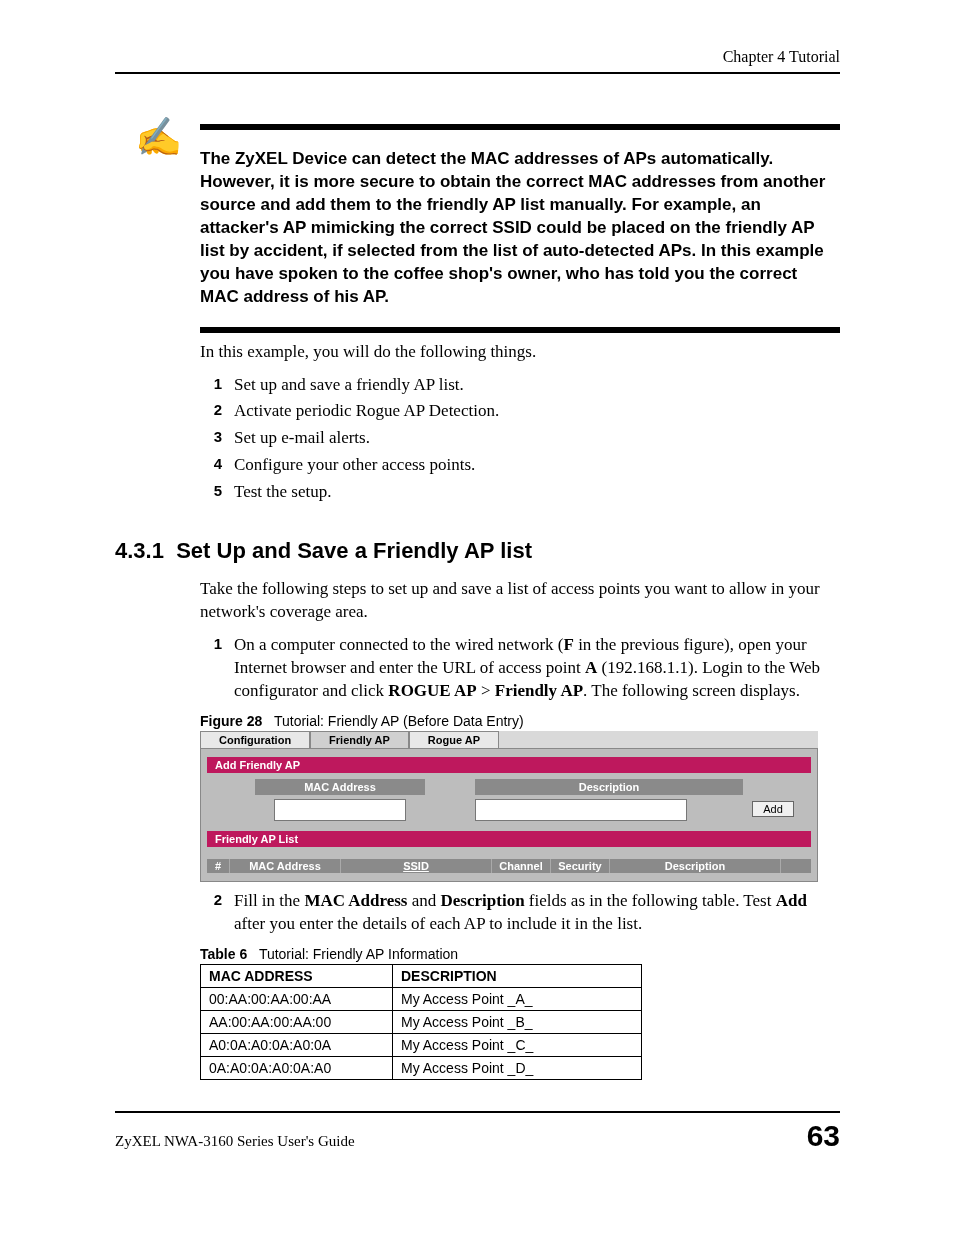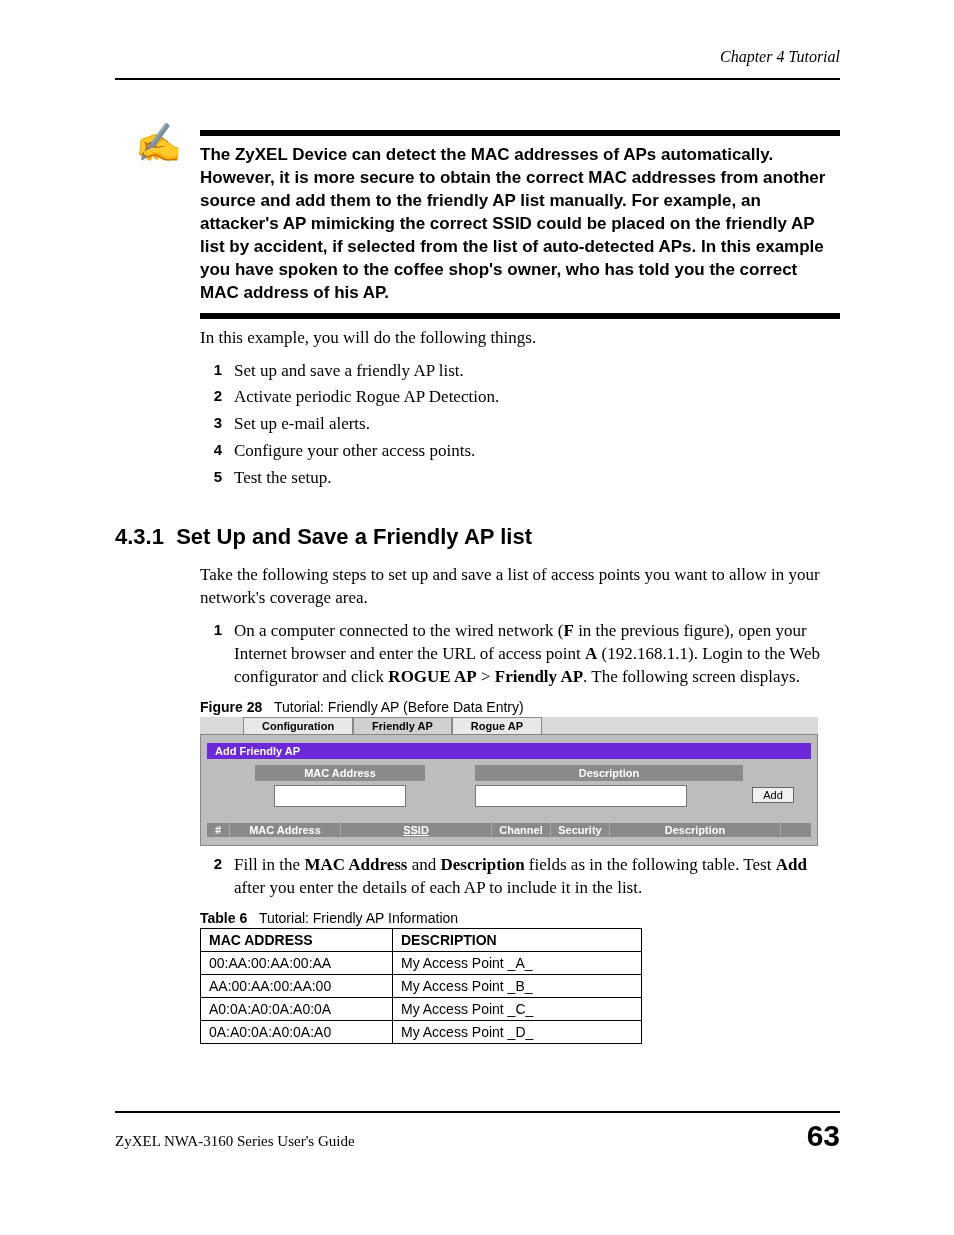--- a/index.html
+++ b/index.html
@@ -15,22 +15,21 @@
   }
   .page {
     position: absolute;
     left: 115px;
     top: 48px;
     width: 725px;
   }
   .running-head {
     text-align: right;
     font-size: 16px;
-    margin-bottom: 12px;
-    font-style: italic;
+    margin-bottom: 6px;
   }
   .hr-top {
     border: none;
     border-top: 2px solid #000;
     margin: 0 0 50px 0;
   }
   .callout {
     position: relative;
     margin-left: 85px;
     width: 640px;
@@ -38,21 +37,21 @@
   .callout-rule {
     border: none;
     border-top: 6px solid #000;
     margin: 0;
   }
   .callout-text {
     font-family: Arial, Helvetica, sans-serif;
     font-weight: bold;
     font-size: 17px;
     line-height: 1.35;
-    padding: 8px 0;
+    padding: 18px 0;
   }
   .note-icon {
     position: absolute;
     left: -65px;
     top: -6px;
     font-size: 38px;
     line-height: 1;
   }
   .body-block { margin-left: 85px; width: 640px; }
   .intro { margin-top: 38px; }
@@ -83,39 +82,38 @@
   
   .fig28 {
     width: 618px;
     font-family: Arial, Helvetica, sans-serif;
     font-size: 11px;
     color: #000;
   }
   .fig-tabs {
     display: flex;
     background: #d9d9d9;
-    padding-left: 43px;
   }
   .fig-tab {
     border: 1px solid #888;
     border-bottom: none;
     padding: 2px 18px;
     background: #e8e8e8;
     font-weight: bold;
     font-size: 11px;
   }
   .fig-tab.active { background: #d0d0d0; }
   .fig-body {
     background: #bdbdbd;
     border: 1px solid #888;
     padding: 8px 0 8px 0;
   }
   .sec-title {
     color: #fff;
-    background: #6d28d9;
+    background: #be185d;
     font-weight: bold;
     padding: 2px 8px;
     margin: 0 6px 6px 6px;
     font-size: 11px;
   }
   .add-row {
     display: flex; align-items: center;
     padding: 0 14px 10px 14px;
   }
   .col-hdr {
@@ -266,20 +264,21 @@
           <div style="width:50px;"></div>
           <div class="desc-col">
             <div class="col-hdr">Description</div>
             <div class="inputbox desc-in"></div>
           </div>
           <div class="btn-wrap">
             <div style="height:18px;"></div>
             <button class="add-btn">Add</button>
           </div>
         </div>
+        <div class="sec-title">Friendly AP List</div>
         <div style="height:6px;"></div>
         <div class="list-hdr">
           <div class="lh-hash">#</div>
           <div class="lh-mac">MAC Address</div>
           <div class="lh-ssid">SSID</div>
           <div class="lh-chan">Channel</div>
           <div class="lh-sec">Security</div>
           <div class="lh-desc">Description</div>
           <div class="lh-end"></div>
         </div>

